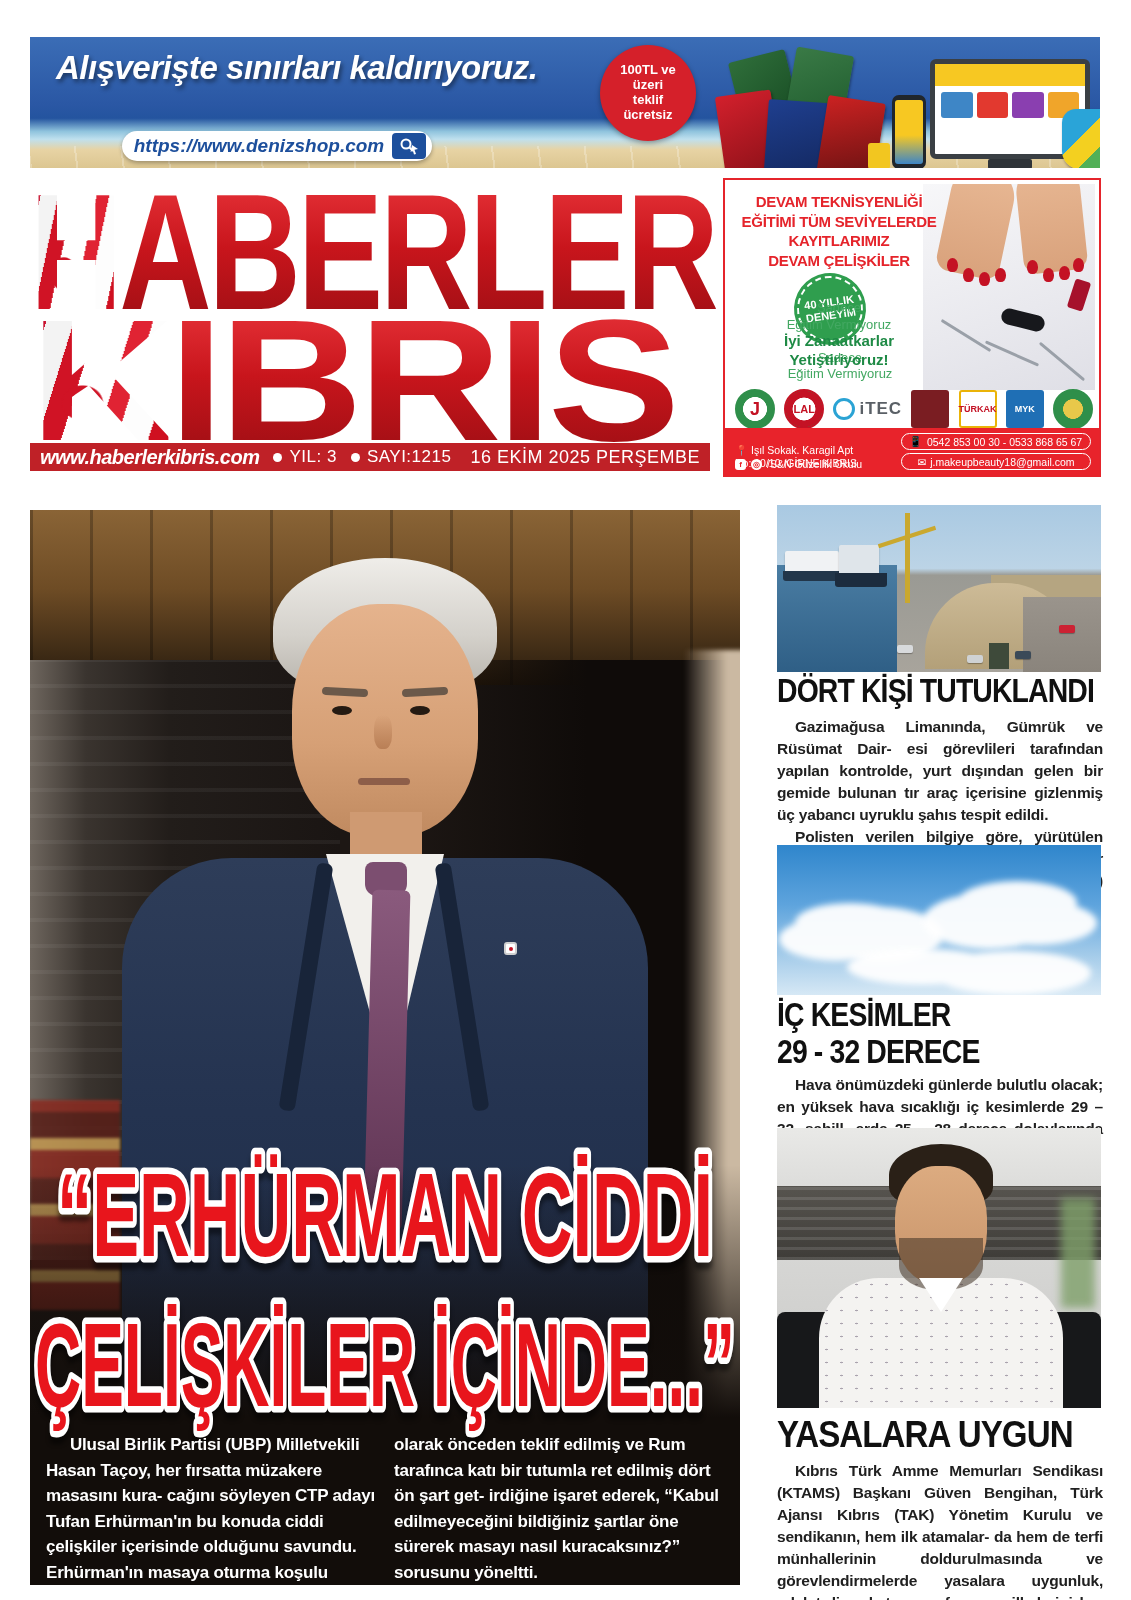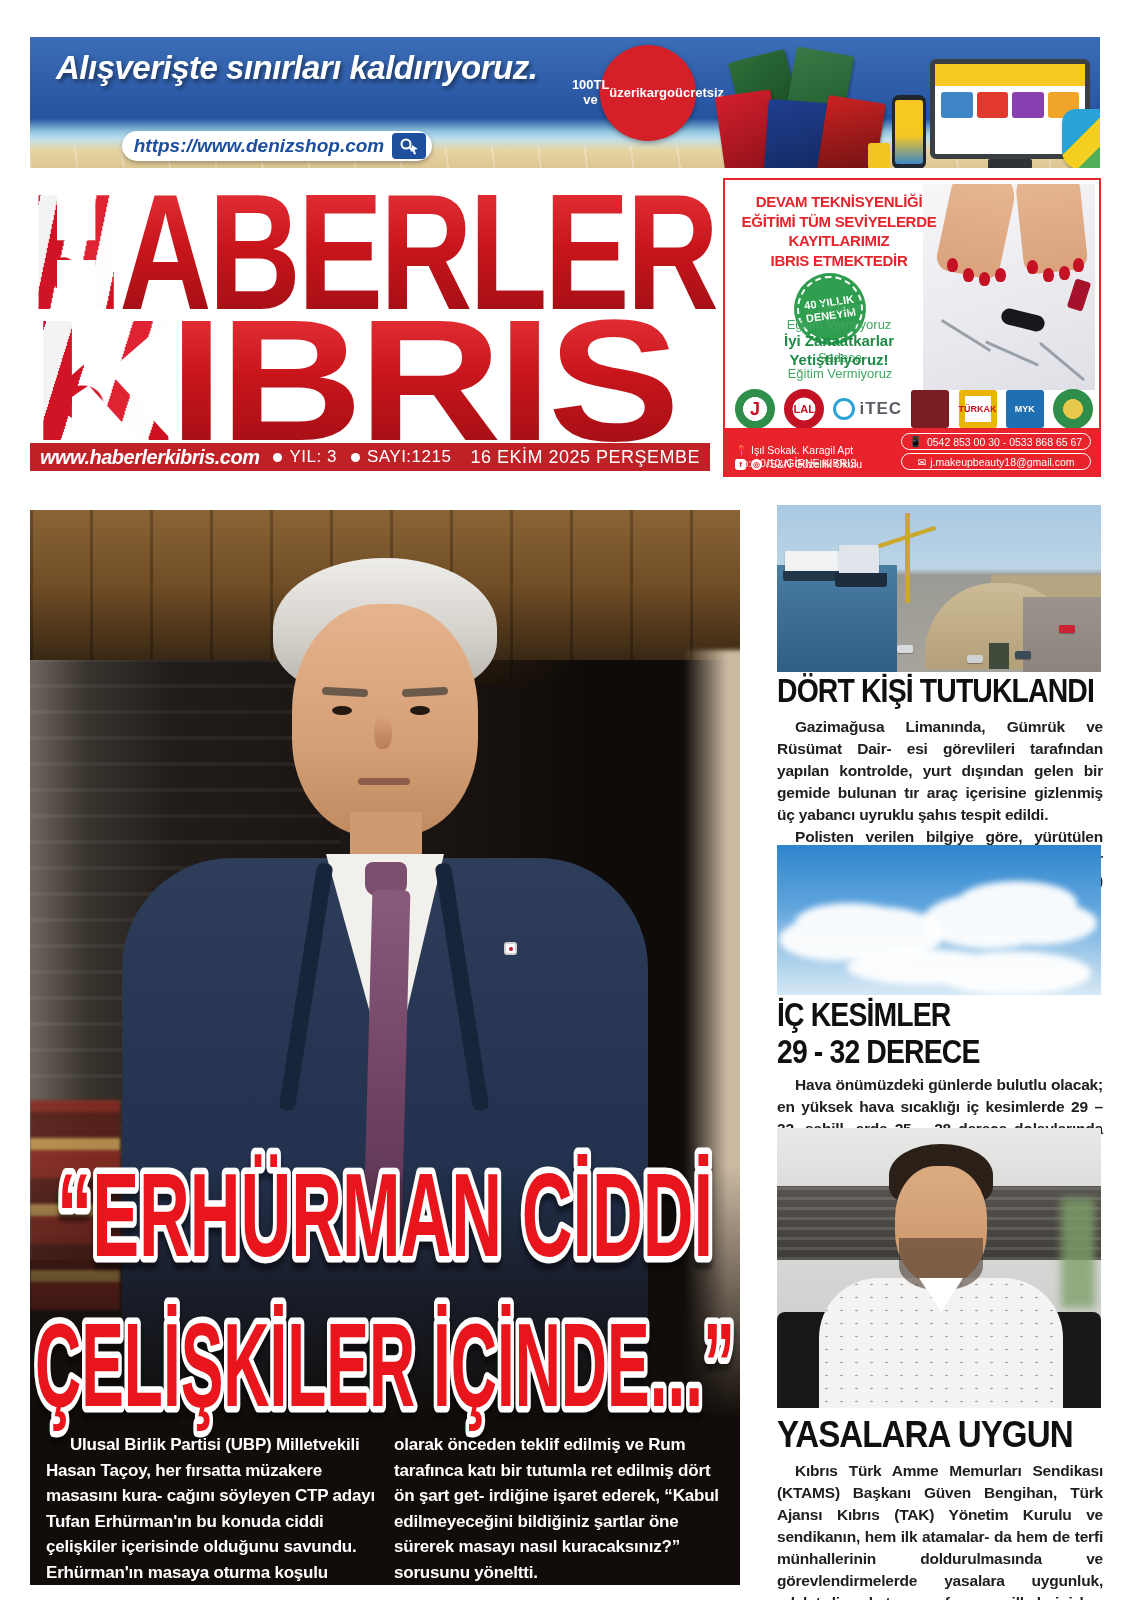--- a/index.html
+++ b/index.html
@@ -15,21 +15,21 @@
     background:repeating-linear-gradient(83deg,rgba(255,255,255,.25) 0 2px,rgba(0,0,0,0) 2px 46px);}
   .banner-headline{position:absolute;left:26px;top:12px;color:#fff;font-size:33px;font-weight:bold;font-style:italic;
     text-shadow:2px 3px 4px rgba(0,0,0,.45);letter-spacing:-.5px;}
   .banner-subline{position:absolute;left:20px;top:63px;color:#bdd7f2;font-size:16px;font-weight:bold;font-style:italic;
     text-shadow:1px 1px 2px rgba(0,0,0,.35);}
   .url-pill{position:absolute;left:92px;top:94px;width:310px;height:30px;background:#fff;border-radius:16px;
     display:flex;align-items:center;justify-content:center;gap:8px;box-shadow:0 2px 4px rgba(0,0,0,.3);}
   .url-pill .url-text{color:#1d4f9c;font-weight:bold;font-style:italic;font-size:19px;}
   .url-pill .mag{width:34px;height:26px;background:#1d4f9c;border-radius:4px;display:flex;align-items:center;justify-content:center;margin-right:-6px;}
   .free-ship{position:absolute;left:570px;top:8px;width:96px;height:96px;border-radius:50%;background:#d5202a;
-    color:#fff;display:flex;flex-direction:row;align-items:center;justify-content:center;line-height:1.15;
+    color:#fff;display:flex;flex-direction:column;align-items:center;justify-content:center;line-height:1.15;
     font-size:13px;font-weight:bold;box-shadow:0 2px 5px rgba(0,0,0,.35);text-align:center;}
   
   .bk{position:absolute;border-radius:3px;box-shadow:1px 2px 3px rgba(0,0,0,.4);}
   .monitor{position:absolute;left:900px;top:22px;width:160px;height:100px;background:#fff;border:5px solid #3a3f44;border-radius:6px;overflow:hidden;}
   .monitor .mbar{height:22px;background:#f7c822;}
   .monitor .tiles{display:flex;gap:4px;padding:6px;}
   .monitor .tiles div{width:34px;height:26px;border-radius:3px;}
   .mstand{position:absolute;left:958px;top:122px;width:44px;height:10px;background:#2e3338;border-radius:2px;}
   .phone{position:absolute;left:862px;top:58px;width:34px;height:74px;background:#20262c;border-radius:7px;padding:5px 3px;}
   .phone .pscr{width:100%;height:100%;background:linear-gradient(180deg,#f7c822 55%,#3e86c6 100%);border-radius:3px;}
@@ -71,21 +71,21 @@
   .green-soft{position:absolute;width:230px;text-align:center;color:#43a862;font-size:13px;line-height:1.3;}
   .logos-row{position:absolute;left:6px;top:206px;width:366px;height:46px;display:flex;align-items:center;justify-content:space-between;padding:0 4px;}
   .logo-circ{width:40px;height:40px;border-radius:50%;display:flex;align-items:center;justify-content:center;font-weight:bold;}
   .logo-j{background:radial-gradient(circle,#fff 0 46%,#2f8f4a 48%);color:#c41224;font-size:18px;border:2px solid #2f8f4a;}
   .logo-lal{background:radial-gradient(circle,#fff 0 44%,#c41224 46% 70%,#2f8f4a 72%);color:#c41224;font-size:11px;border:2px solid #c41224;}
   .logo-itec{display:flex;align-items:center;gap:4px;color:#5a6066;font-size:17px;font-weight:bold;letter-spacing:1px;}
   .itec-ball{width:22px;height:22px;border-radius:50%;border:3px solid #2ba3d4;position:relative;}
   .logo-sq{width:38px;height:38px;border-radius:3px;display:flex;align-items:center;justify-content:center;color:#fff;font-size:9px;font-weight:bold;}
   .logo-myk{background:#1f6fb5;}
   .logo-cert{background:#7a1d22;}
-  .logo-turkak{background:#fff;border:6px solid #eab308;color:#c41224;}
+  .logo-turkak{background:#fff;border:2px solid #eab308;color:#c41224;}
   .logo-emblem{background:radial-gradient(circle,#e8c84a 0 38%,#2f8f4a 40%);border:2px solid #2f8f4a;}
   .nail-footer{position:absolute;left:0;bottom:0;width:100%;height:47px;background:#e8232b;color:#fff;padding:5px 8px;}
   .nf-left{position:absolute;left:10px;top:16px;font-size:10.5px;line-height:1.25;}
   .nf-social{position:absolute;left:10px;top:30px;display:flex;align-items:center;gap:5px;font-size:10.5px;}
   .soc-ic{width:11px;height:11px;border-radius:3px;background:#fff;color:#e8232b;font-size:8px;font-weight:bold;
     display:inline-flex;align-items:center;justify-content:center;}
   .nf-pill{position:absolute;right:8px;width:190px;height:17px;border:1px solid #fff;border-radius:9px;
     font-size:10.5px;display:flex;align-items:center;justify-content:center;gap:4px;white-space:nowrap;}
 
   
@@ -180,21 +180,21 @@
         <svg width="22" height="18" viewBox="0 0 22 18">
             <circle cx="8" cy="7" r="4.5" fill="none" stroke="#fff" stroke-width="2"></circle>
             <line x1="11.5" y1="10.5" x2="15" y2="14" stroke="#fff" stroke-width="2"></line>
             <path d="M14 8 L20 12 L16.5 12.8 L18 17 L16 17.5 L14.8 13.4 L12.5 15 Z" fill="#fff"></path>
           </svg>
       </span>
     </div>
     <div class="free-ship">
       <span>100TL ve</span>
       <span>üzeri</span>
-      <span>kargo</span>
+      <span>teklif</span>
       <span>ücretsiz</span>
     </div>
 
     <div>
       <div class="bk" style="left:706px;top:18px;width:58px;height:74px;background:linear-gradient(150deg,#2f6e3a,#164a22);transform:rotate(-14deg);"></div>
       <div class="bk" style="left:760px;top:14px;width:58px;height:76px;background:linear-gradient(150deg,#3a7a46,#1d5a2c);transform:rotate(10deg);"></div>
       <div class="bk" style="left:690px;top:56px;width:56px;height:78px;background:linear-gradient(160deg,#d2202c,#8f1119);transform:rotate(-8deg);"></div>
       <div class="bk" style="left:736px;top:64px;width:60px;height:82px;background:linear-gradient(160deg,#1f3f8f,#12265c);transform:rotate(4deg);"></div>
       <div class="bk" style="left:792px;top:62px;width:58px;height:80px;background:linear-gradient(160deg,#c22,#611);transform:rotate(9deg);"></div>
       <div class="cup"></div>
@@ -253,21 +253,21 @@
       <div class="polish-black"></div>
       <div class="polish-red"></div>
       <div class="tool" style="left:14px;top:150px;transform:rotate(32deg);"></div>
       <div class="tool" style="left:60px;top:168px;transform:rotate(24deg);"></div>
       <div class="tool" style="left:110px;top:176px;transform:rotate(40deg);"></div>
     </div>
     <div class="nail-headline">
       <div>DEVAM TEKNİSYENLİĞİ</div>
       <div>EĞİTİMİ TÜM SEVİYELERDE</div>
       <div>KAYITLARIMIZ</div>
-      <div>IBRIS ETMEKTEDİR</div>
+      <div>DEVAM ÇELİŞKİLER</div>
     </div>
     <div class="badge40">
       <span>40 YILLIK</span>
       <span>DENEYİM</span>
     </div>
     <div class="green-soft" style="left:0;top:170px;">Sadece</div>
     <div class="green-soft" style="left:0;top:186px;">Eğitim Vermiyoruz</div>
 
     <div class="logos-row" style="top:206px;">
       <span class="logo-circ logo-j">J</span>

